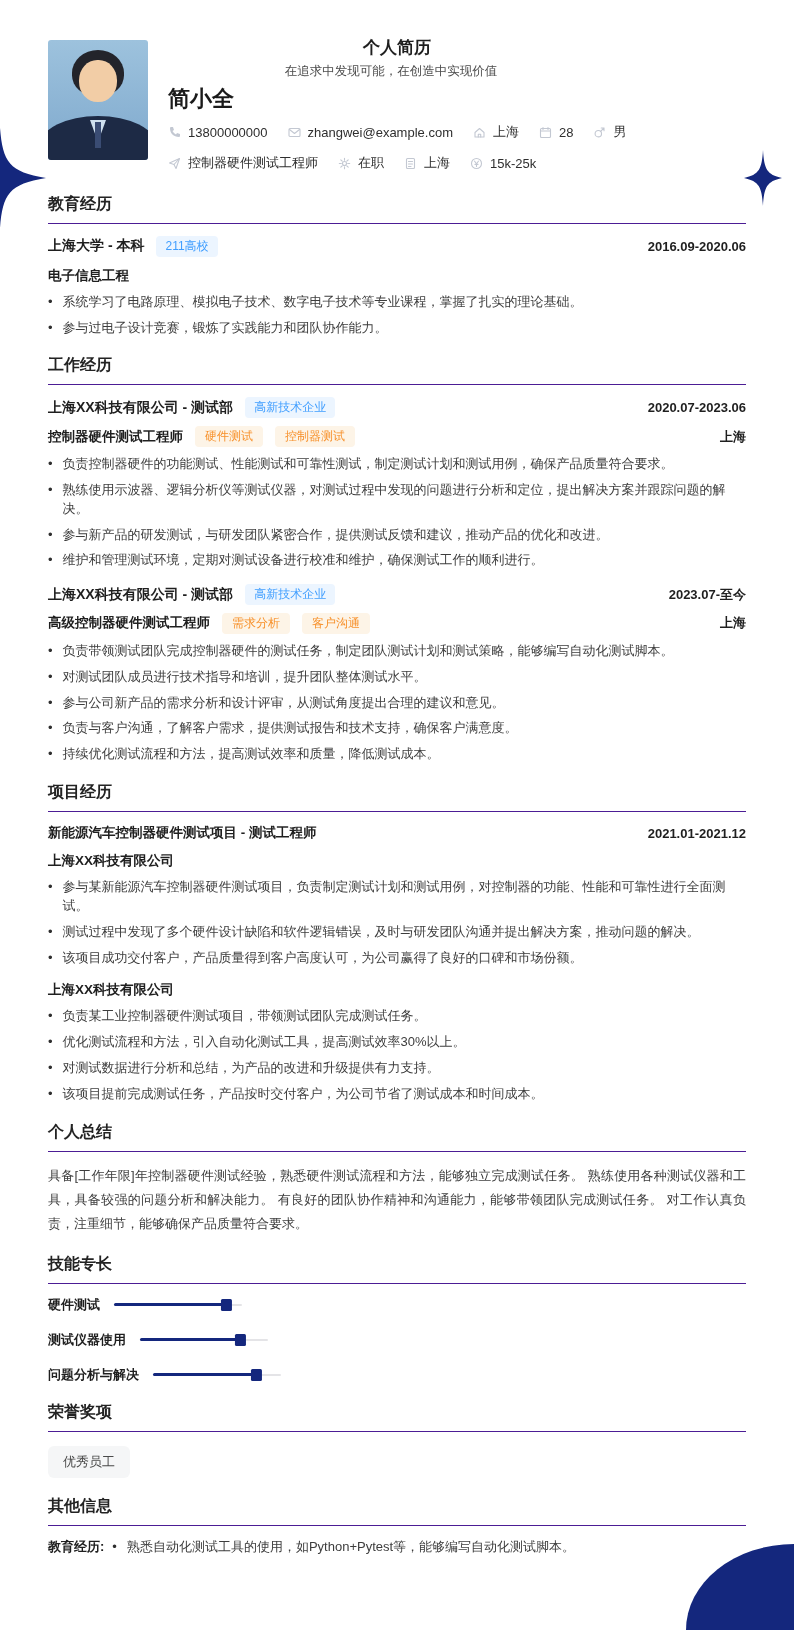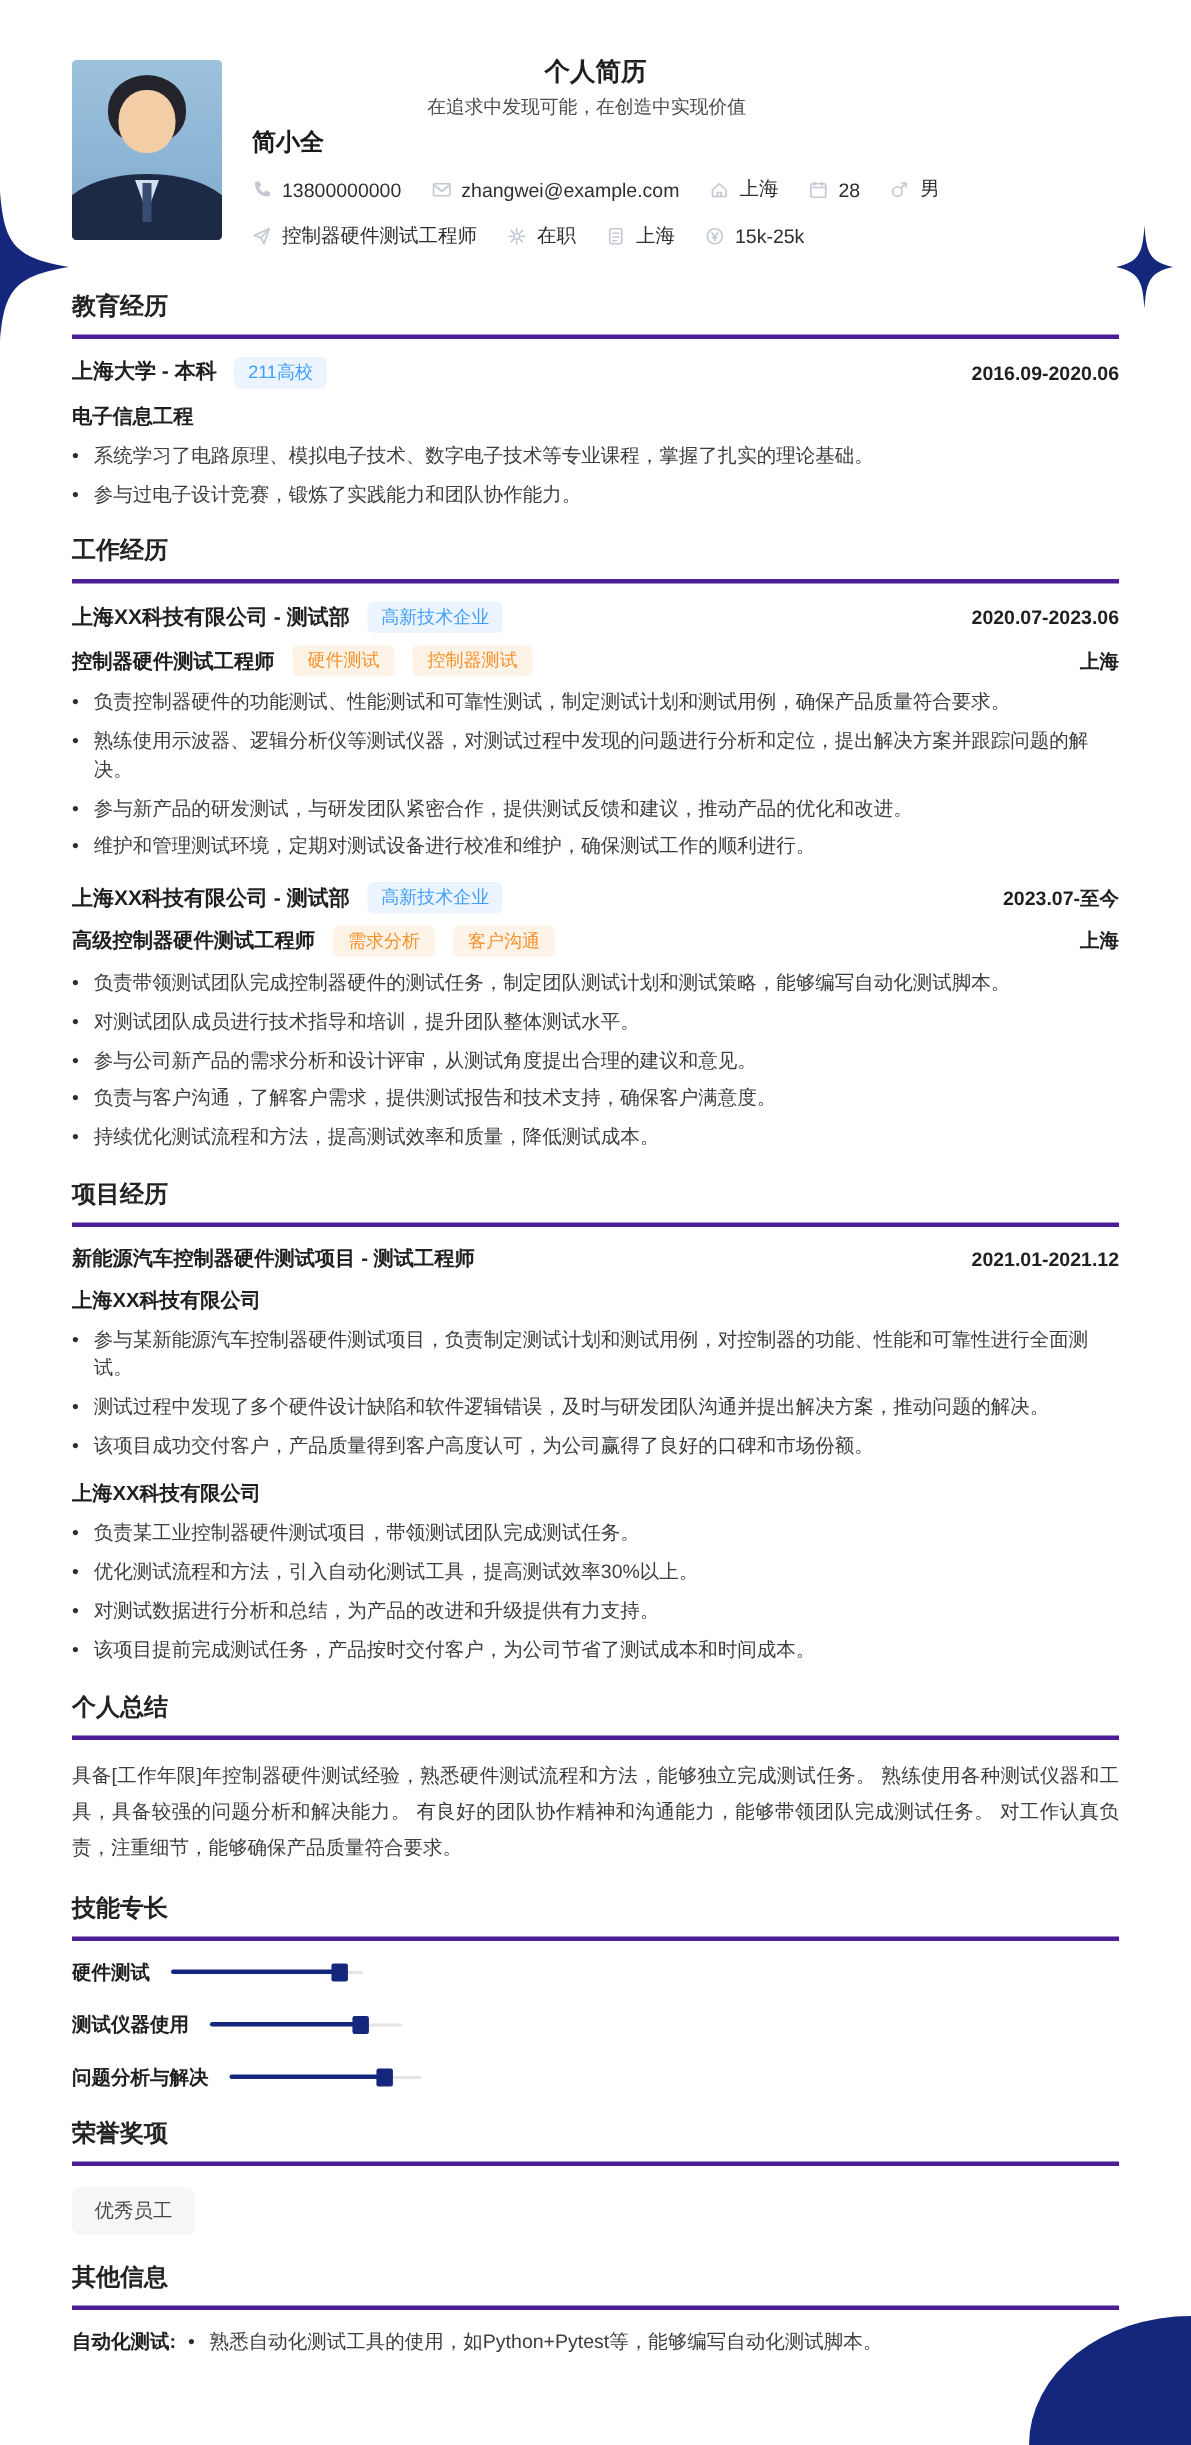--- a/index.html
+++ b/index.html
@@ -17,30 +17,30 @@
   .photo{position:absolute;left:48px;top:40px;width:100px;height:120px;border-radius:3px;overflow:hidden;
          background:linear-gradient(180deg,#9dc2dd 0%,#7fa9cd 100%);}
   .photo .hair{position:absolute;left:24px;top:10px;width:52px;height:46px;background:#23242b;border-radius:50% 50% 45% 45%;}
   .photo .face{position:absolute;left:31px;top:20px;width:38px;height:42px;background:#f2cda6;border-radius:48%;}
   .photo .suit{position:absolute;left:-8px;bottom:-14px;width:116px;height:58px;background:#1d2a45;border-radius:55% 55% 0 0;}
   .photo .shirt{position:absolute;left:42px;bottom:18px;width:16px;height:22px;background:#cfe0ee;clip-path:polygon(0 0,100% 0,50% 100%);}
   .photo .tie{position:absolute;left:47px;bottom:12px;width:6px;height:26px;background:#3a4c73;}
   .page-title{position:absolute;left:0;right:0;top:36px;text-align:center;font-size:17px;font-weight:bold;color:#1f1f1f;}
   .page-subtitle{position:absolute;left:0;right:12px;top:63px;text-align:center;font-size:12.5px;color:#4c4c4c;}
   .header-right{padding:88px 0 0 120px;}
-  .person-name{font-size:16px;font-weight:bold;color:#1a1a1a;line-height:1;}
+  .person-name{font-size:22px;font-weight:bold;color:#1a1a1a;line-height:1;}
   .contact-row{margin-top:13px;display:flex;align-items:center;flex-wrap:nowrap;}
   .contact-item{display:inline-flex;align-items:center;margin-right:20px;font-size:13px;color:#2e2e2e;white-space:nowrap;}
   .cicon{display:inline-flex;width:13px;height:13px;margin-right:7px;flex:0 0 auto;}
   .cicon svg{width:13px;height:13px;stroke:#c3c8d2;fill:none;stroke-width:1.1;stroke-linecap:round;stroke-linejoin:round;}
   .cicon svg .fil{fill:#c3c8d2;stroke:none;}
   
   .main{padding:0 48px;}
   .section{margin-top:18px;}
-  .sec-title{font-size:16px;font-weight:bold;color:#232323;padding-bottom:8px;border-bottom:3px solid #4c1d95;margin-bottom:12px;}
+  .sec-title{font-size:16px;font-weight:bold;color:#232323;padding-bottom:8px;border-bottom:1px solid #4c1d95;margin-bottom:12px;}
   .row-between{display:flex;justify-content:space-between;align-items:center;}
   .left-group{display:flex;align-items:center;}
   .entry{margin-top:2px;}
   .entry + .entry{margin-top:14px;}
   .company{font-size:14px;font-weight:bold;color:#1f1f1f;}
   .badge-blue{margin-left:12px;font-size:12px;color:#409eff;background:#ecf5ff;padding:2px 9px;border-radius:4px;line-height:1.4;}
   .date{font-size:13px;font-weight:bold;color:#1f1f1f;white-space:nowrap;}
   .job-title-row{margin-top:8px;}
   .job-title{font-size:13.5px;font-weight:bold;color:#1f1f1f;}
   .tag-orange{margin-left:12px;font-size:12px;color:#f7902a;background:#fdf4e7;padding:2px 10px;border-radius:4px;line-height:1.4;}
@@ -343,21 +343,21 @@
   </div>
 
   <div class="section">
     <div class="sec-title">荣誉奖项</div>
     <span class="honor-tag">优秀员工</span>
   </div>
 
   <div class="section">
     <div class="sec-title">其他信息</div>
     <div class="other-row">
-      <span class="other-label">自动化测试:</span>
+      <span class="other-label">教育经历:</span>
       <div class="other-bullets">
         <div class="bullet">
             <span>熟悉自动化测试工具的使用，如Python+Pytest等，能够编写自动化测试脚本。</span>
           </div>
       </div>
     </div>
   </div>
 
 </div>
 

